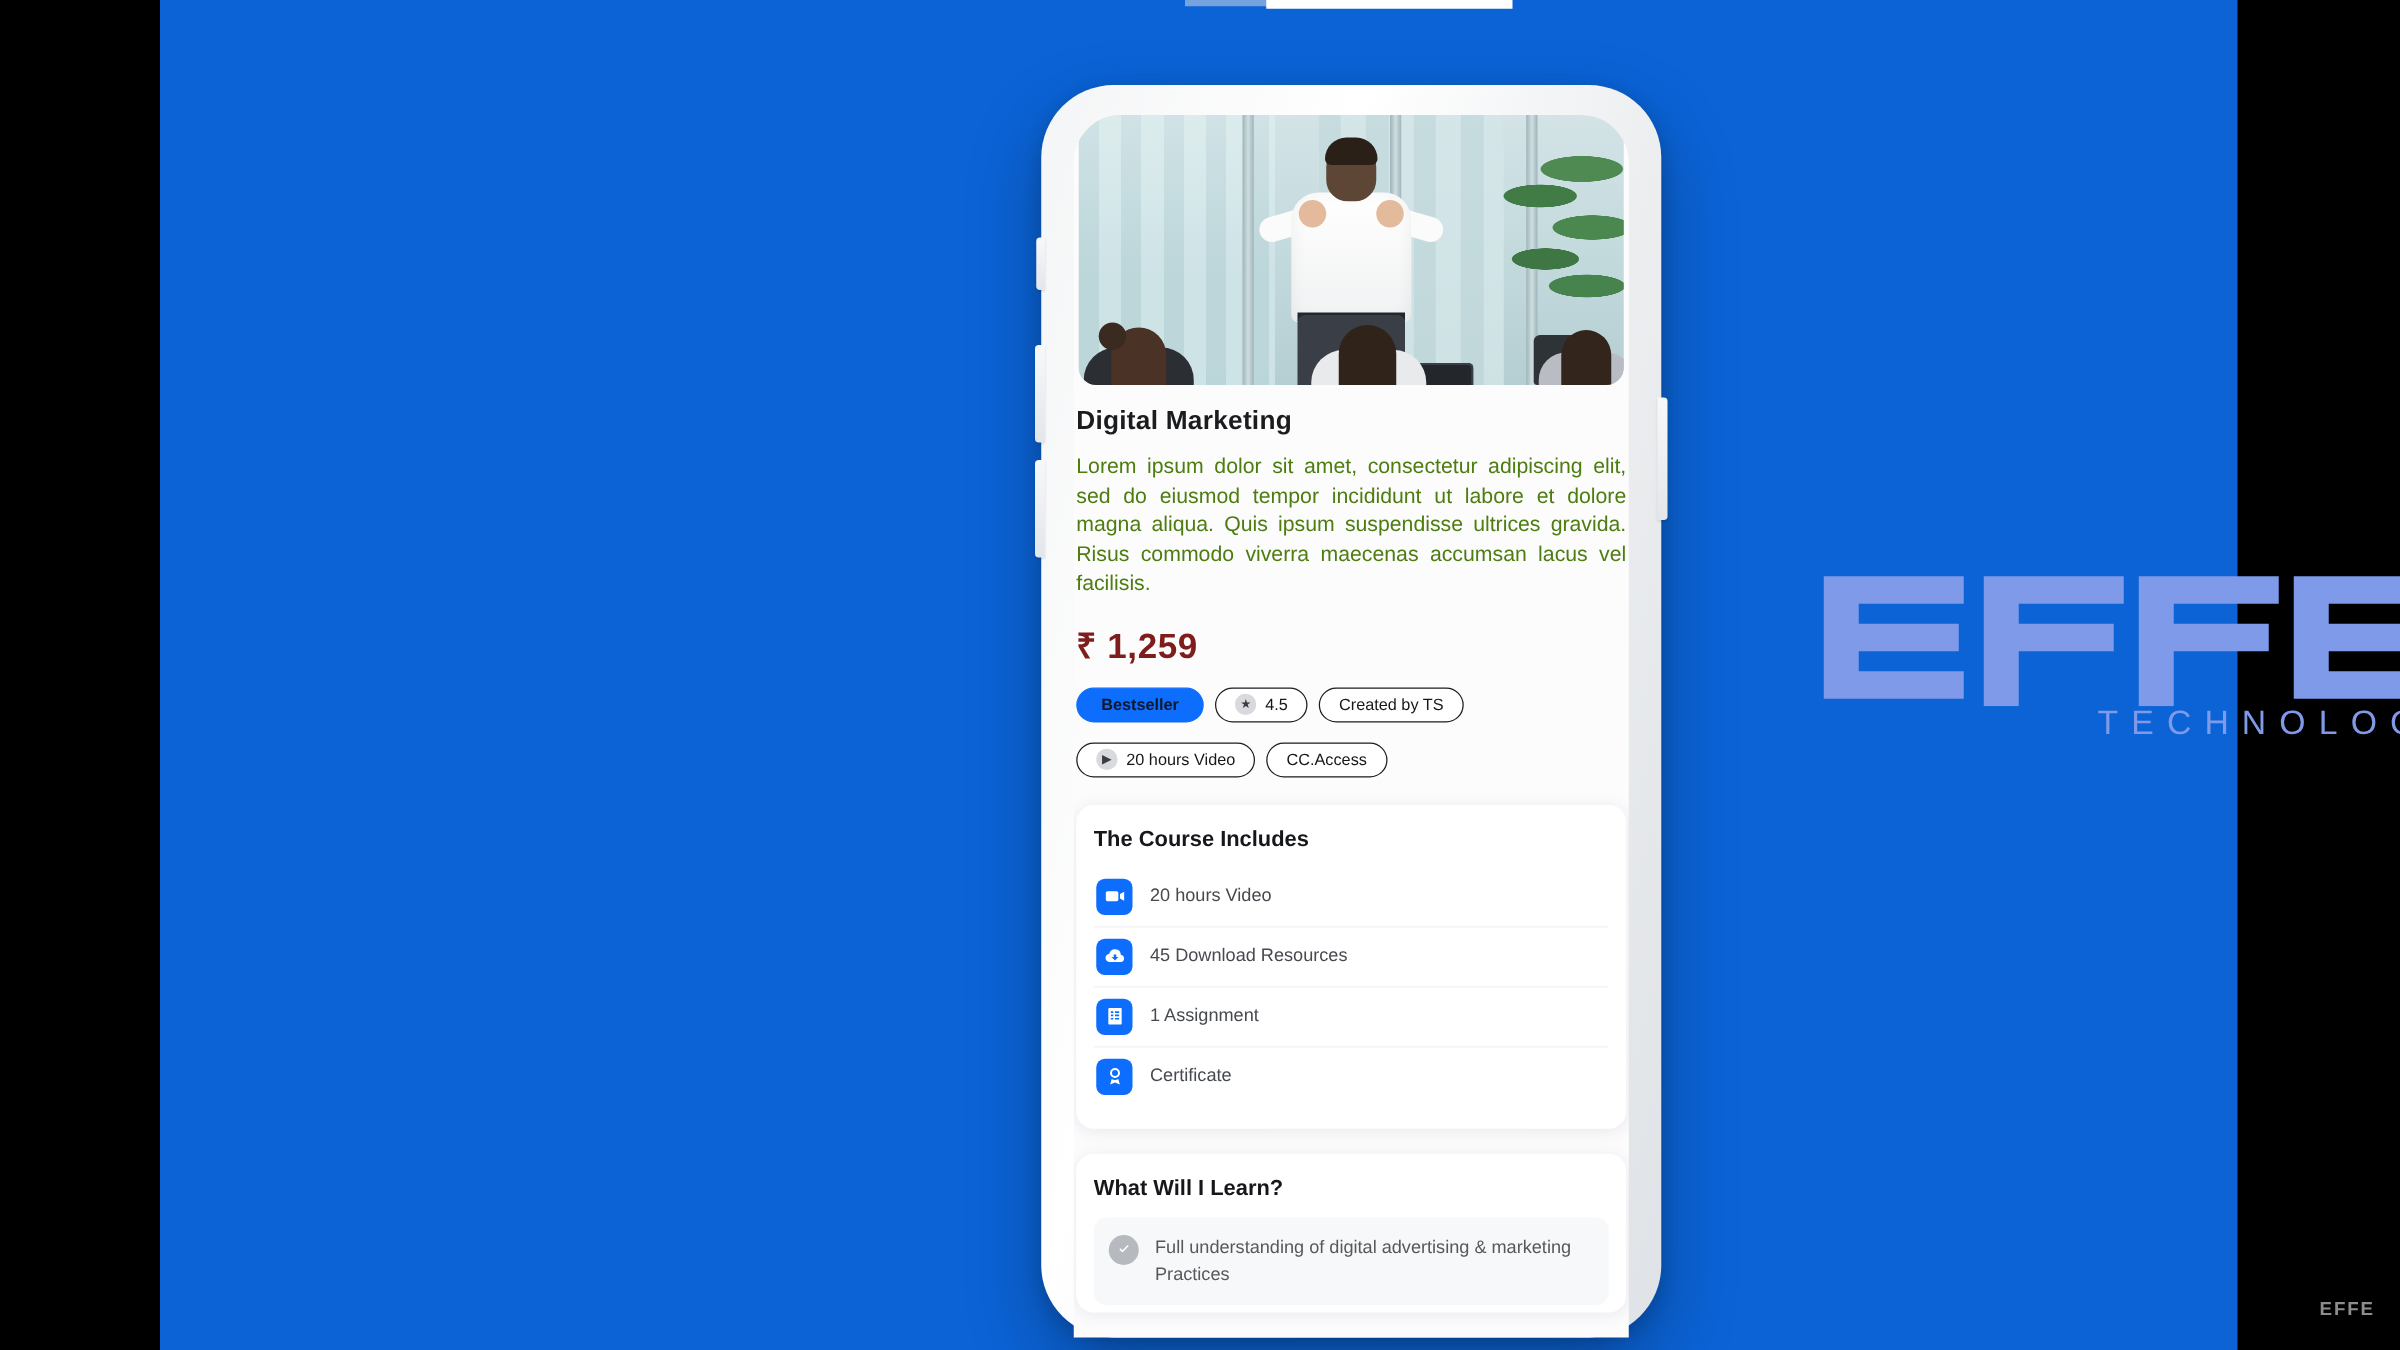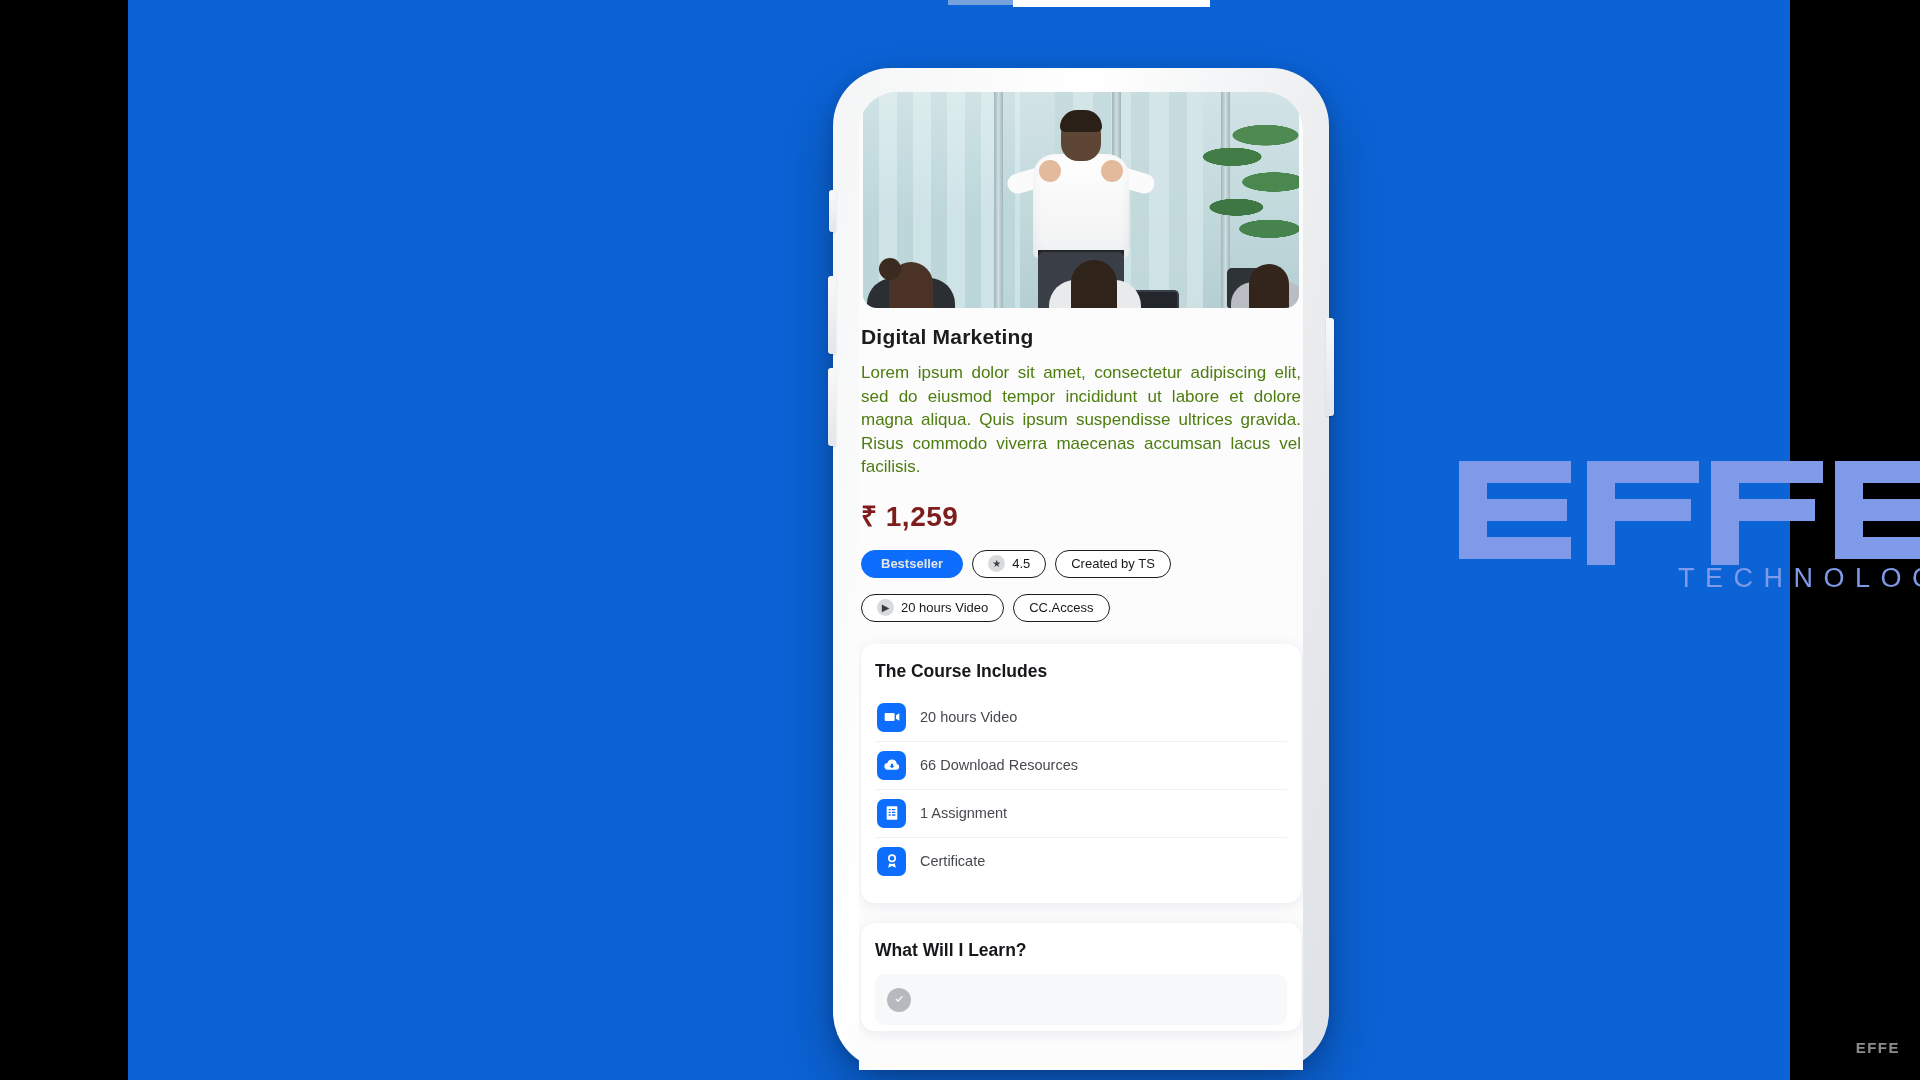--- a/index.html
+++ b/index.html
@@ -178,21 +178,21 @@
   }
 
   .pill-row { display:flex; gap:9px; margin-top:16px; flex-wrap:nowrap; }
   .pill {
     display:inline-flex; align-items:center; gap:7px;
     height:28px; padding:0 15px; border-radius:16px;
     border:1.6px solid #1c1d1f; background:#fff;
     font-size:13px; color:#17181a; white-space:nowrap;
   }
   .pill.filled {
-    background:#0d6efd; border-color:#0d6efd; color:#e5e5e5; font-weight:700;
+    background:#0d6efd; border-color:#0d6efd; color:#0f172a; font-weight:700;
     padding:0 19px;
   }
   .pill .dot {
     width:17px; height:17px; border-radius:50%; background:#d9dadd;
     display:inline-flex; align-items:center; justify-content:center;
     font-size:10px; color:#3a3c40; line-height:1;
   }
 
   .card {
     margin-top:22px; background:#fff; border-radius:14px;
@@ -332,21 +332,21 @@
                   </span>
                   <span class="inc-lbl">20 hours Video</span>
                 </div>
 
                 <div class="inc-row">
                   <span class="inc-ic">
                     <svg viewBox="0 0 24 24">
                         <path d="M19 10.1A7 7 0 0 0 5.2 9 5 5 0 0 0 6 19h13a4.5 4.5 0 0 0 0-8.9zM12 17l-4-4h2.5v-3h3v3H16z"></path>
                       </svg>
                   </span>
-                  <span class="inc-lbl">66 Download Resources</span>
+                  <span class="inc-lbl">45 Download Resources</span>
                 </div>
 
                 <div class="inc-row">
                   <span class="inc-ic">
                     <svg viewBox="0 0 24 24">
                         <path d="M5 2h14a1 1 0 0 1 1 1v18a1 1 0 0 1-1 1H5a1 1 0 0 1-1-1V3a1 1 0 0 1 1-1zm2 4v2h3V6zm5 0v2h5V6zM7 10v2h3v-2zm5 0v2h5v-2zM7 14v2h3v-2zm5 0v2h5v-2z"></path>
                       </svg>
                   </span>
                   <span class="inc-lbl">1 Assignment</span>
                 </div>
@@ -366,20 +366,21 @@
 
             <div class="learn-card">
               <div class="card-title">What Will I Learn?</div>
 
               <div class="learn-item">
                 <span class="learn-check">
                   <svg viewBox="0 0 24 24">
                       <path d="M9.2 16.6 4.6 12l1.7-1.7 2.9 2.9 7.5-7.5L18.4 7z"></path>
                     </svg>
                 </span>
+                <span class="learn-txt">Full understanding of digital advertising &amp; marketing Practices</span>
               </div>
 
             </div>
 
           </div>
         </div>
       </div>
     </div>
 
   </div>

